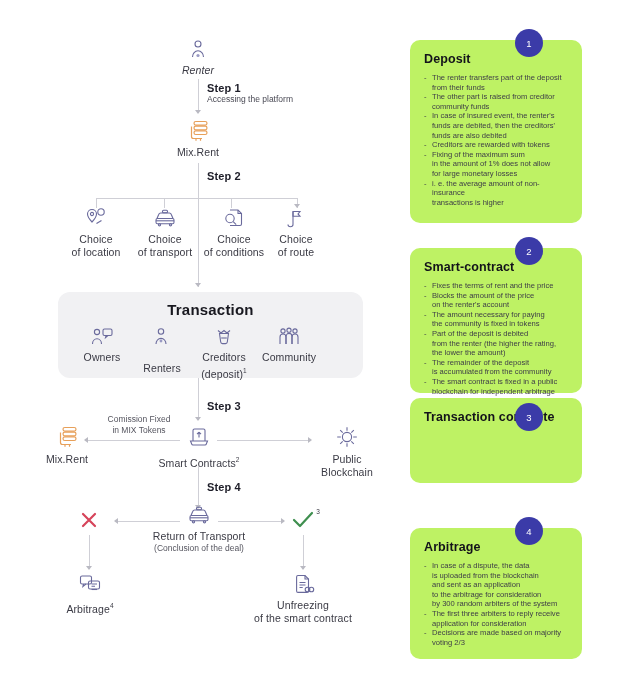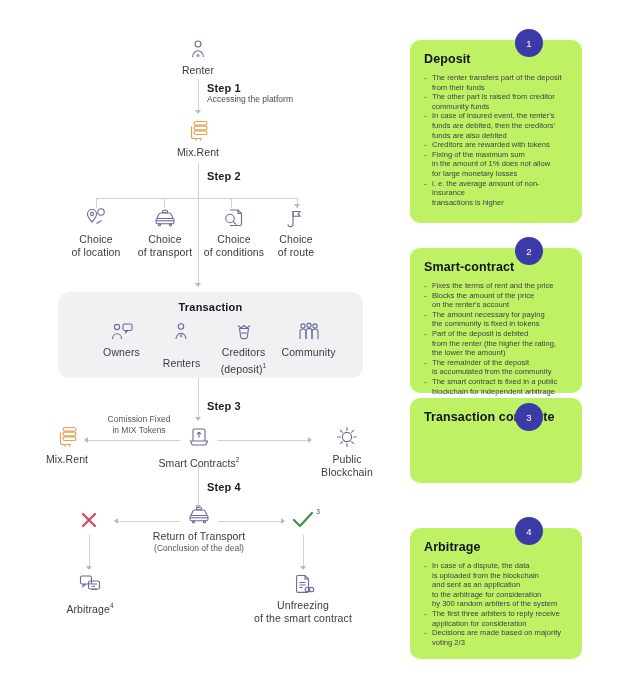--- a/index.html
+++ b/index.html
@@ -76,21 +76,21 @@
     border-bottom: 3px solid transparent;
     border-right: 4px solid #b9b9c2;
   }
 
   
   .panel-grey {
     background: #f1f1f3;
     border-radius: 12px;
   }
   .transaction-title {
-    font-size: 11px;
+    font-size: 15px;
     font-weight: bold;
     color: #18181f;
     text-align: center;
     letter-spacing: .2px;
   }
 
   
   .info-card {
     position: absolute;
     background: #bef264;
@@ -148,21 +148,21 @@
 <div class="abs" style="left:0; top:0; width:395px; height:687px;">
 
   <div class="abs" style="left:178px; top:38px; width:40px;">
     <div style="display:flex;justify-content:center;">
       <svg width="24" height="24" viewBox="0 0 24 24" fill="none" stroke="#6a6a9c" stroke-width="1.1">
         <circle cx="12" cy="6" r="3"></circle>
         <path d="M6.5 19c0-3.6 2.5-6.2 5.5-6.2s5.5 2.6 5.5 6.2"></path>
         <circle cx="12" cy="17.5" r="1.6" fill="#9a9ac4" stroke="none"></circle>
       </svg>
     </div>
-    <div class="node-label" style="margin-top:2px;">Renter</div>
+    <div class="node-label" style="margin-top:2px;font-style:italic;">Renter</div>
   </div>
 
   <div class="abs vline" style="left:198px; top:79px; height:33px;"></div>
   <div class="abs arrow-down" style="left:195px; top:110px;"></div>
   <div class="abs" style="left:207px; top:82px;">
     <div class="step-title">Step 1</div>
     <div class="step-desc">Accessing the platform</div>
   </div>
 
   <div class="abs" style="left:173px; top:118px; width:50px;">
@@ -249,21 +249,21 @@
       <div>of route</div>
     </div>
   </div>
 
   <div class="abs vline" style="left:198px; top:198px; height:89px;"></div>
   <div class="abs arrow-down" style="left:195px; top:283px;"></div>
 
   <div class="abs panel-grey" style="left:58px; top:292px; width:305px; height:86px;">
     <div class="transaction-title" style="margin-top:9px;">Transaction</div>
 
-    <div style="display:flex; justify-content:center; padding:8px 2px 0 14px;">
+    <div style="display:flex; justify-content:flex-start; padding:8px 2px 0 14px;">
       <div style="width:60px;">
         <div style="display:flex;justify-content:center;">
           <svg width="26" height="22" viewBox="0 0 26 22" fill="none" stroke="#6a6a9c" stroke-width="1.1">
             <circle cx="8" cy="6" r="2.6"></circle>
             <path d="M3.5 18c0-3 2-5.2 4.5-5.2s4.5 2.2 4.5 5.2"></path>
             <rect x="14" y="3" width="9" height="6.5" rx="1.5"></rect>
             <path d="M17 9.5l-.5 2.2 2.4-2.2"></path>
           </svg>
         </div>
         <div class="node-label" style="margin-top:3px;">Owners</div>

